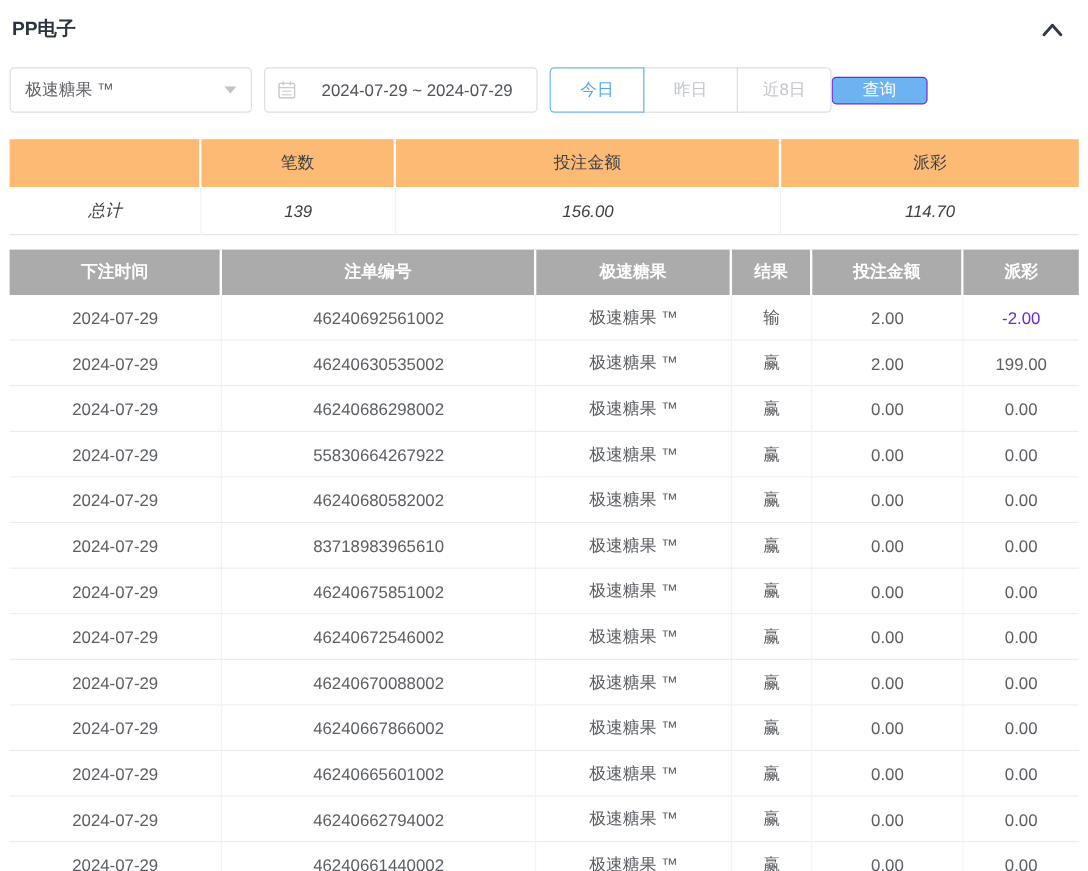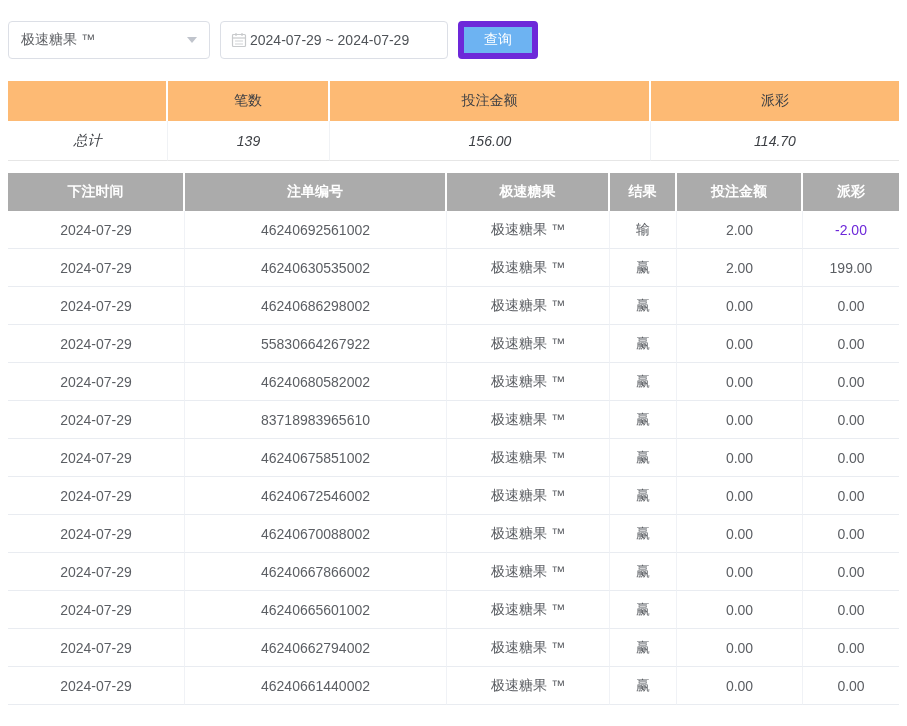--- a/index.html
+++ b/index.html
@@ -15,35 +15,35 @@
   
   .filter-row { display: flex; align-items: center; margin-top: 21px; height: 38px; }
   .select-box {
     width: 202px; height: 38px; border: 1px solid #dcdfe6; border-radius: 4px;
     display: flex; align-items: center; justify-content: space-between;
     padding: 0 12px; color: #606266; background: #fff; cursor: pointer;
   }
   .caret-down { width: 0; height: 0; border-left: 5px solid transparent; border-right: 5px solid transparent; border-top: 6px solid #c0c4cc; }
   .date-box {
     width: 228px; height: 38px; border: 1px solid #dcdfe6; border-radius: 4px;
-    display: flex; align-items: center; gap: 3px; padding: 0 10px;
+    display: flex; align-items: center; gap: 21px; padding: 0 10px;
     color: #4f5358; background: #fff; margin-left: 10px; cursor: pointer;
   }
   .btn-group { display: flex; margin-left: 10px; }
   .seg-btn {
     width: 79px; height: 38px; background: #fff; border: 1px solid #dcdfe6;
     font-size: 14px; color: #c3c6cb; cursor: pointer; margin-left: -1px; position: relative;
     font-family: inherit;
   }
   .seg-btn:first-child { border-radius: 4px 0 0 4px; margin-left: 0; }
   .seg-btn:last-child { border-radius: 0 4px 4px 0; }
   .seg-btn.active { border-color: #6db3f2; color: #53a6f1; z-index: 1; }
   .query-btn {
-    width: 80px; height: 38px; margin-left: 10px; background: #6db3f2; color: #fff;
-    border: 6px solid #6d28d9; border-radius: 4px; font-size: 14px; cursor: pointer;
+    width: 80px; height: 23px; background: #6db3f2; color: #fff;
+    border: 1px solid #6d28d9; border-radius: 4px; font-size: 14px; cursor: pointer;
     font-family: inherit;
   }
 
   
   table { border-collapse: separate; border-spacing: 0; table-layout: fixed; width: 891px; }
   th, td { text-align: center; overflow: hidden; white-space: nowrap; }
 
   .summary-table { margin-top: 22px; }
   .summary-table th {
     background: #fdba74; height: 40px; font-weight: normal; color: #3c3f44;
@@ -68,20 +68,30 @@
     border-bottom: 1px solid #e9ecf1; border-right: 1px solid #f0f2f6;
   }
   .detail-table td:last-child { border-right: none; }
   .detail-table td.neg { color: #6d28d9; }
 </style>
 </head>
 <body>
 
 <div class="page">
 
+  <div class="header-row">
+    <div class="page-title">PP电子</div>
+    <button class="collapse-btn">
+      <span>
+        <svg width="20" height="14" viewBox="0 0 20 14">
+          <polyline points="3,11 10,3 17,11" fill="none" stroke="#2f3a4a" stroke-width="2.4" stroke-linecap="round" stroke-linejoin="round"></polyline>
+        </svg>
+      </span>
+    </button>
+  </div>
 
   <div class="filter-row">
     <div class="select-box">
       <span>极速糖果 ™</span>
       <span class="caret-down"></span>
     </div>
 
     <div class="date-box">
       <span style="line-height:0;">
         <svg width="16" height="16" viewBox="0 0 16 16">
@@ -89,20 +99,25 @@
           <line x1="1.5" y1="6" x2="14.5" y2="6" stroke="#c8cacc" stroke-width="1.2"></line>
           <line x1="5" y1="1" x2="5" y2="4" stroke="#c8cacc" stroke-width="1.2"></line>
           <line x1="11" y1="1" x2="11" y2="4" stroke="#c8cacc" stroke-width="1.2"></line>
           <line x1="4" y1="9" x2="12" y2="9" stroke="#d8dadc" stroke-width="1.2"></line>
           <line x1="4" y1="12" x2="12" y2="12" stroke="#d8dadc" stroke-width="1.2"></line>
         </svg>
       </span>
       <span>2024-07-29 ~ 2024-07-29</span>
     </div>
 
+    <div class="btn-group">
+      <button class="seg-btn active">今日</button>
+      <button class="seg-btn">昨日</button>
+      <button class="seg-btn">近8日</button>
+    </div>
 
     <button class="query-btn">查询</button>
   </div>
 
   <table class="summary-table">
     <colgroup>
         <col style="width:160px">
         <col style="width:162px">
         <col style="width:321px">
         <col style="width:248px">

